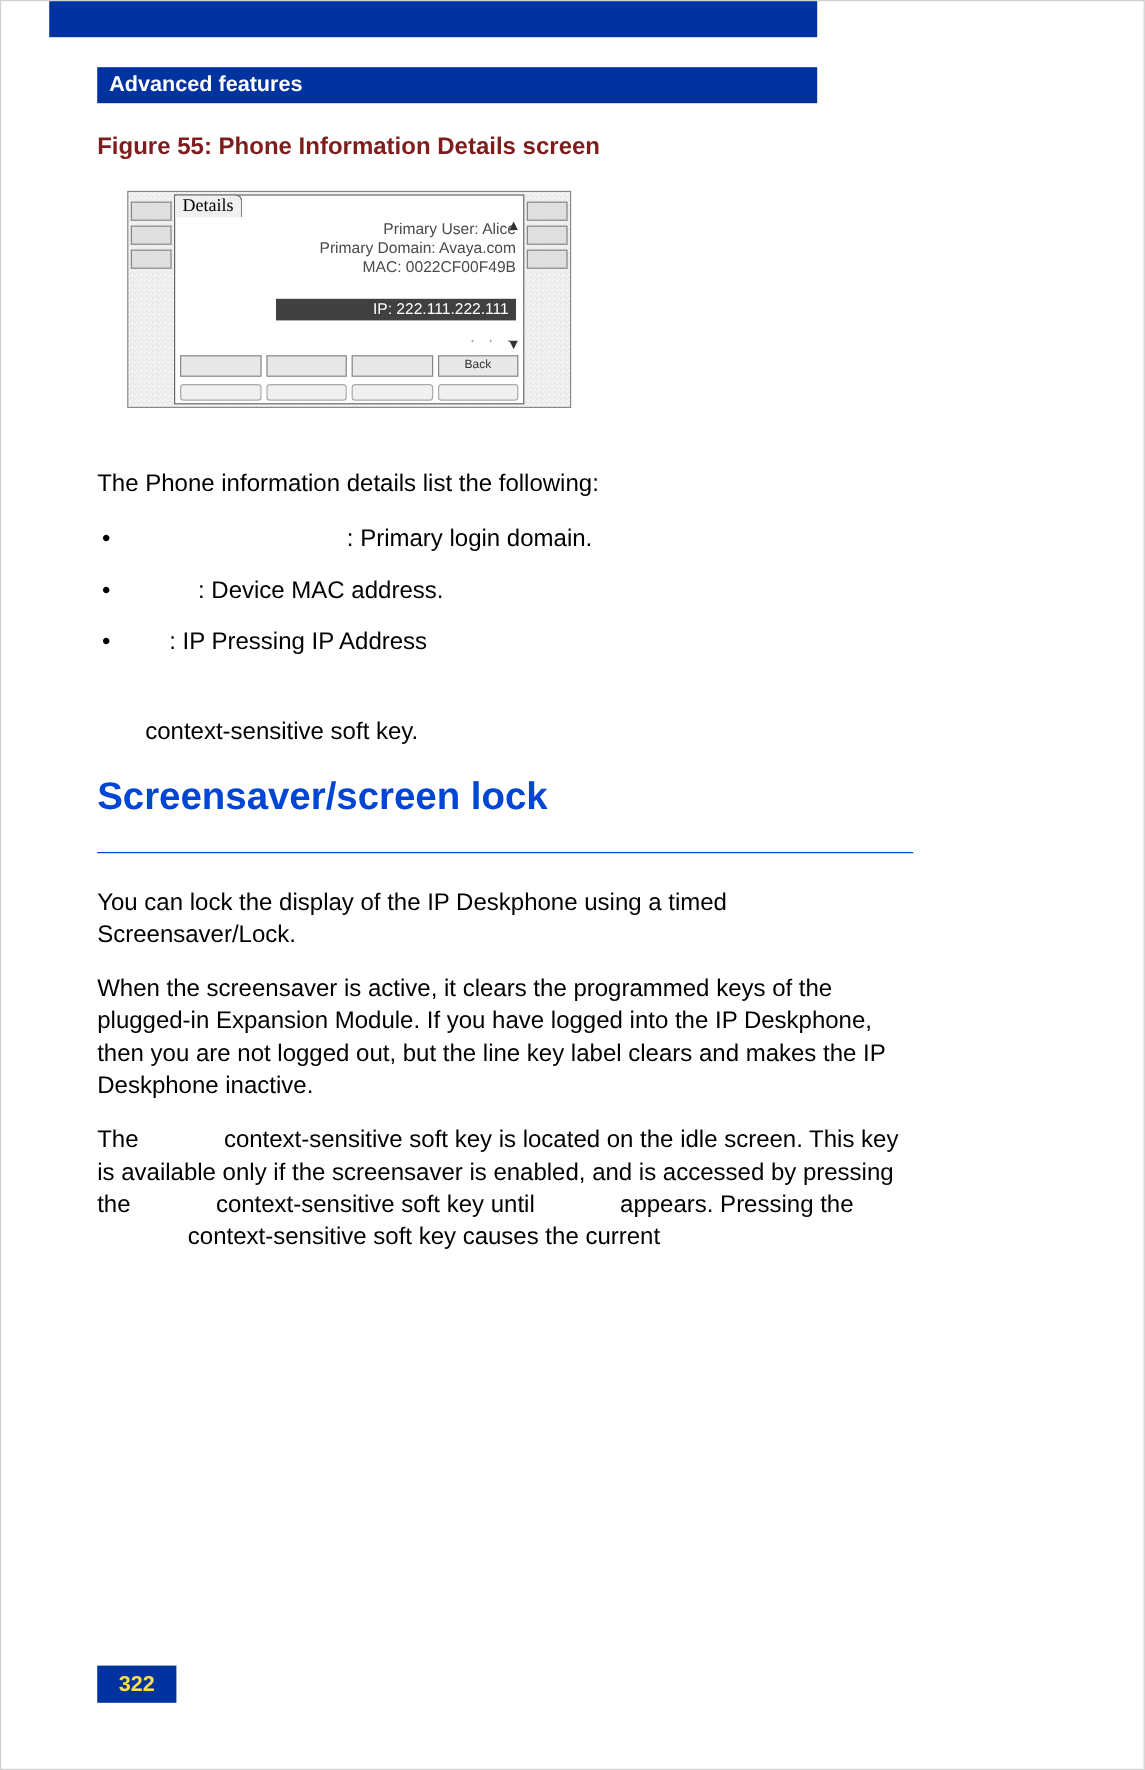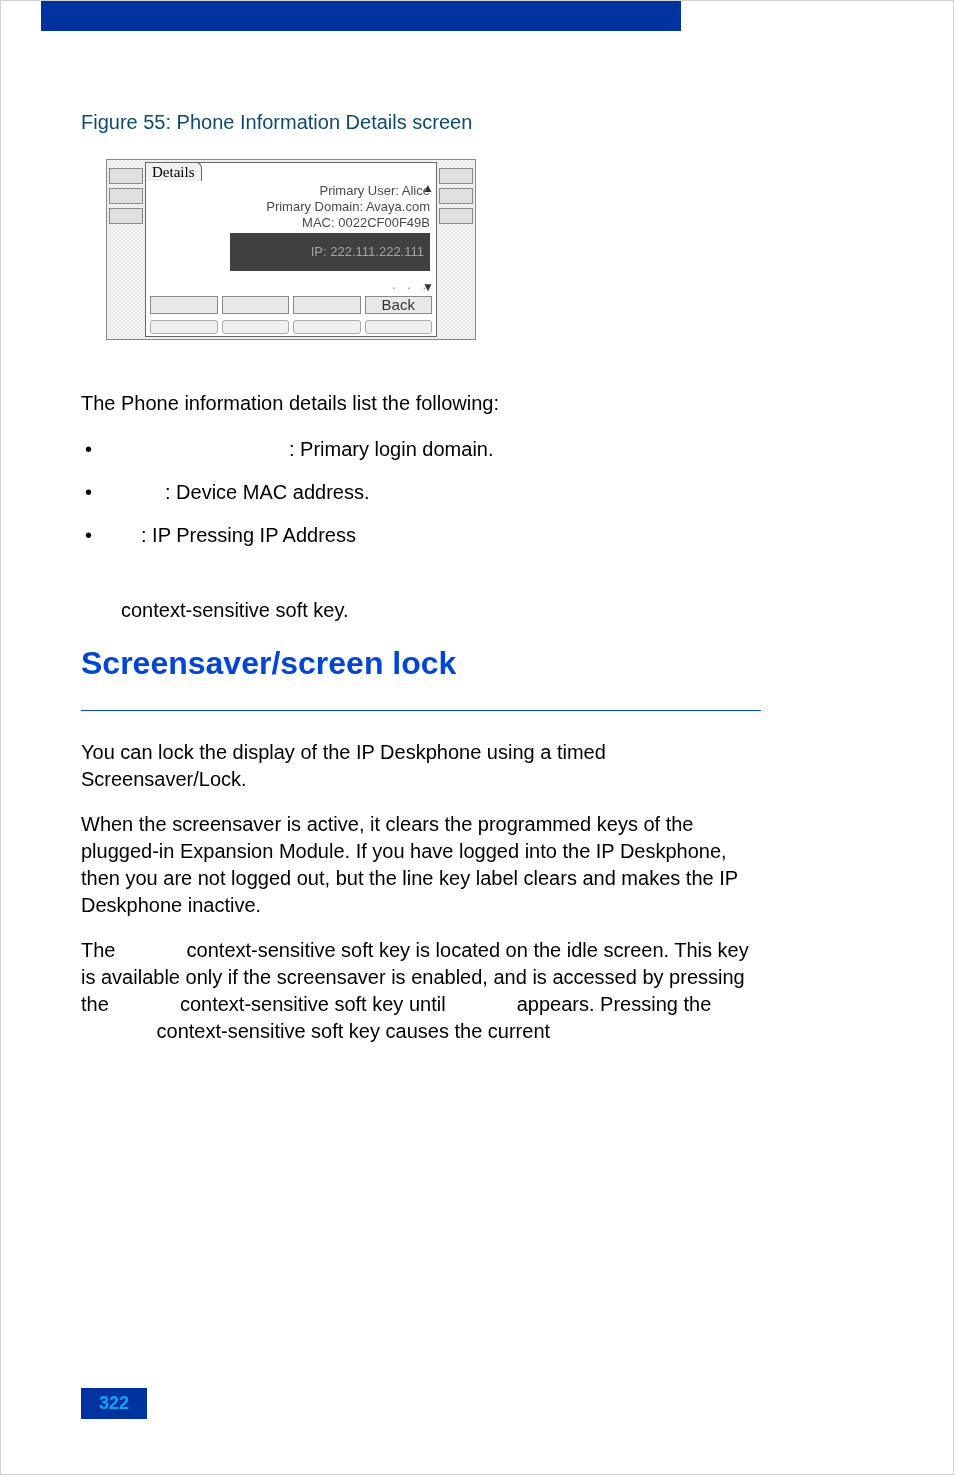--- a/index.html
+++ b/index.html
@@ -37,25 +37,25 @@
     padding: 4px 10px;
     font-family: "Arial Black", Arial, sans-serif;
   }
   .content {
     position: absolute;
     top: 110px;
     left: 80px;
     width: 680px;
   }
   .figure-caption {
-    font-weight: normal;
+    font-weight: bold;
     font-size: 20px;
     font-family: "Arial Black", Arial, sans-serif;
     margin-bottom: 25px;
-    color: #0c4a6e;
+    color: #7f1d1d;
   }
   .phone-screenshot {
     margin-left: 25px;
     width: 370px;
     border: 1px solid #888;
     background: repeating-conic-gradient(#e8e8e8 0% 25%, #f4f4f4 0% 50%) 50% / 4px 4px;
     padding: 2px;
     position: relative;
   }
   .phone-inner {
@@ -98,23 +98,23 @@
     padding: 20px 6px 6px 16px;
     font-family: Arial, sans-serif;
     font-size: 13px;
     line-height: 16px;
     color: #4a4a4a;
     text-align: right;
   }
   .ip-highlight {
     display: inline-block;
     background: #404040;
-    color: #a3a3a3;
-    padding: 11px 6px;
-    margin-top: 2px;
+    color: #ffffff;
+    padding: 1px 6px;
+    margin-top: 18px;
     font-size: 13px;
     min-width: 200px;
   }
   .dots-row {
     margin-top: 6px;
     color: #888;
     letter-spacing: 4px;
     padding-left: 6px;
   }
   .scroll-arrow-up, .scroll-arrow-down {
@@ -132,21 +132,21 @@
     right: 4px;
     display: flex;
     gap: 4px;
     justify-content: space-between;
   }
   .softkey {
     flex: 1;
     height: 18px;
     border: 1px solid #888;
     background: #e8e8e8;
-    font-size: 15px;
+    font-size: 10px;
     text-align: center;
     line-height: 16px;
     color: #333;
   }
   .hardkey-row {
     position: absolute;
     bottom: 2px;
     left: 4px;
     right: 4px;
     display: flex;
@@ -202,35 +202,38 @@
     border: none;
     border-top: 1.5px solid #0046d5;
     margin-bottom: 28px;
     width: 680px;
   }
   .page-num-box {
     position: absolute;
     bottom: 55px;
     left: 80px;
     background: #0033a0;
-    color: #0ea5e9;
+    color: #fde047;
     font-weight: bold;
     font-size: 18px;
     padding: 5px 18px;
     font-family: Arial, sans-serif;
   }
   .inline-pad { display: inline-block; min-width: 1px; }
 </style>
 </head>
 <body>
 
 <div class="page">
 
   <div class="top-blue-bar"></div>
 
+  <div class="header-bar">
+    <span>Advanced features</span>
+  </div>
 
   <div class="content">
 
     <div class="figure-caption">Figure 55: Phone Information Details screen</div>
 
     <div class="phone-screenshot">
       <div class="phone-inner">
         <div class="phone-left-col">
           <div class="side-key"></div>
           <div class="side-key"></div>

